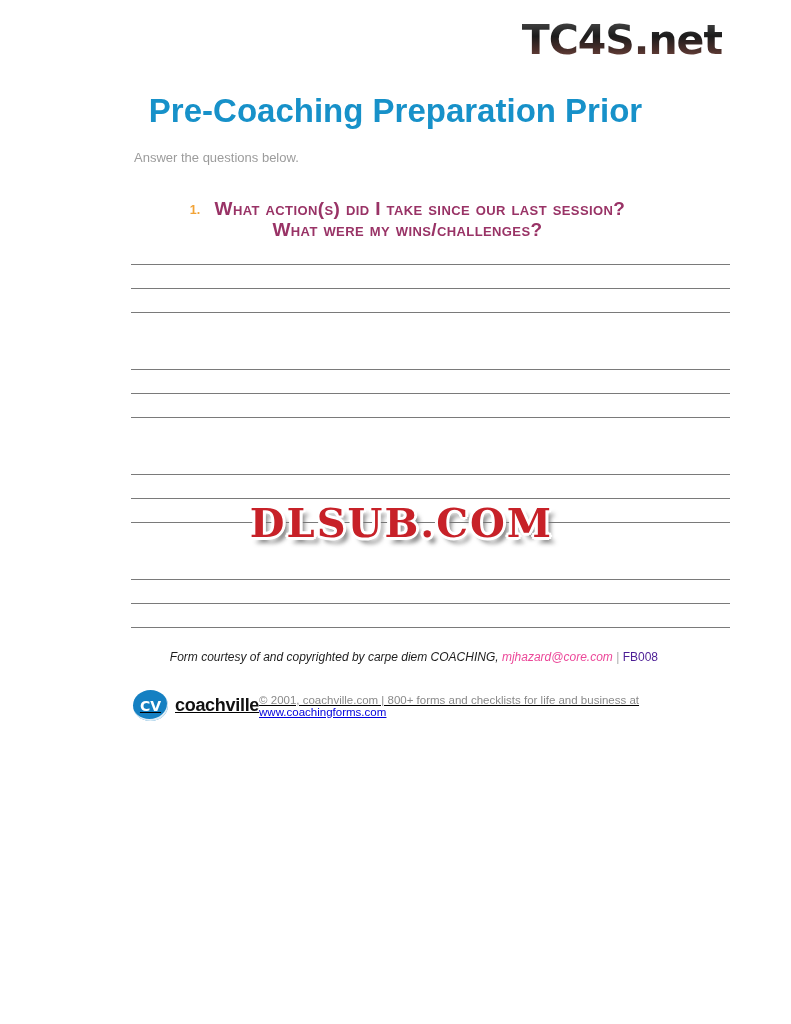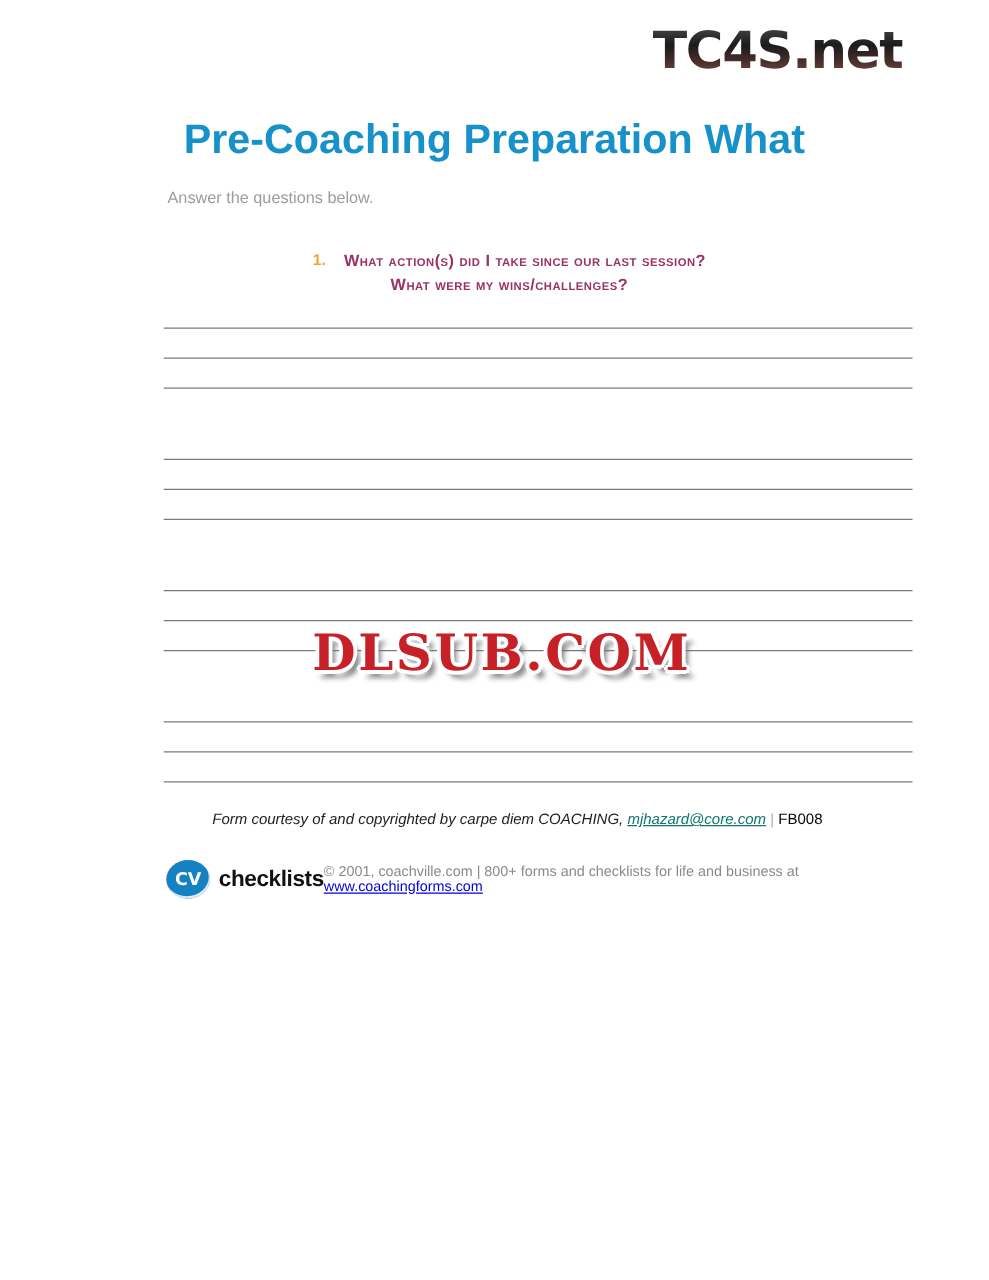--- a/index.html
+++ b/index.html
@@ -70,42 +70,42 @@
   .q-block { margin-top: 31px; }
   .q-block.first { margin-top: 34px; }
   .q-title { text-align: center; padding-left: 24px; line-height: 19px; }
   .q-num {
     color: #F2A336; font-weight: bold; font-size: 12.5px;
     margin-right: 10px; vertical-align: 1px;
   }
   .q-text {
     color: #993366; font-weight: bold;
     font-variant: small-caps;
-    font-size: 13px; letter-spacing: 0.4px;
+    font-size: 19px; letter-spacing: 0.4px;
   }
   .q-line2 { display: block; }
   .lines { margin-left: 70px; width: 646px; }
   .answer-line { height: 24px; border-bottom: 1px solid #7A7A7A; }
   .lines .answer-line:first-child { height: 26px; }
 
   
   .credit {
     margin: 22px 72px 0 0;
     text-align: right;
     font-size: 12px; font-style: italic; color: #1d1d1d;
   }
   .credit a {
-    color: #0f766e; text-decoration: underline; cursor: pointer; text-align: center;
+    color: #ec4899; cursor: pointer; text-align: center;
   }
   .credit .sep { color: #ABABAB; font-style: normal; }
-  .credit .code { color: #000000; font-style: normal; }
+  .credit .code { color: #4c1d95; font-style: normal; }
 
   .brand-row {
     margin: 26px 74px 0 72px;
-    display: flex; align-items: center; justify-content: space-between;
+    display: flex; align-items: center; justify-content: space-between; text-decoration: underline;
   }
   .logo { display: flex; align-items: center; }
   .logo-circle {
     width: 35px; height: 31px; border-radius: 50%;
     background: #1580C2;
     display: flex; align-items: center; justify-content: center;
     color: #ffffff; font-weight: bold; font-size: 14px;
     font-family: "DejaVu Sans", sans-serif;
     box-shadow: inset -1px -2px 0 rgba(255,255,255,0.85);
   }
@@ -117,21 +117,21 @@
   .copyright { font-size: 11.5px; color: #8A8A8A; }
   .copyright a { color: #0000DD; text-decoration: underline; cursor: pointer; }
 </style>
 </head>
 <body>
 
 <div class="page">
 
   <div class="wm-top">TC4S.net</div>
 
-  <h1 class="title">Pre-Coaching Preparation What</h1>
+  <h1 class="title">Pre-Coaching Preparation Prior</h1>
 
   <div class="subtitle">Answer the questions below.</div>
 
 
   <section class="q-block first">
     <div class="q-title">
       <span class="q-num">1.</span>
       <span class="q-text">What action(s) did I take since our last session?</span>
       <span class="q-text q-line2">What were my wins/challenges?</span>
     </div>
@@ -174,21 +174,21 @@
     <a>mjhazard@core.com</a>
     <span class="sep">|</span>
     <span class="code">FB008</span>
   </div>
 
   <div class="brand-row">
     <div class="logo">
       <div class="logo-circle">
         <span>CV</span>
       </div>
-      <span class="logo-name">checklists</span>
+      <span class="logo-name">coachville</span>
     </div>
     <div class="copyright">
       <span>© 2001, coachville.com | 800+ forms and checklists for life and business at</span>
       <a>www.coachingforms.com</a>
     </div>
   </div>
 
   <div class="wm-bottom">TradersXtreme.com</div>
 
 </div>

